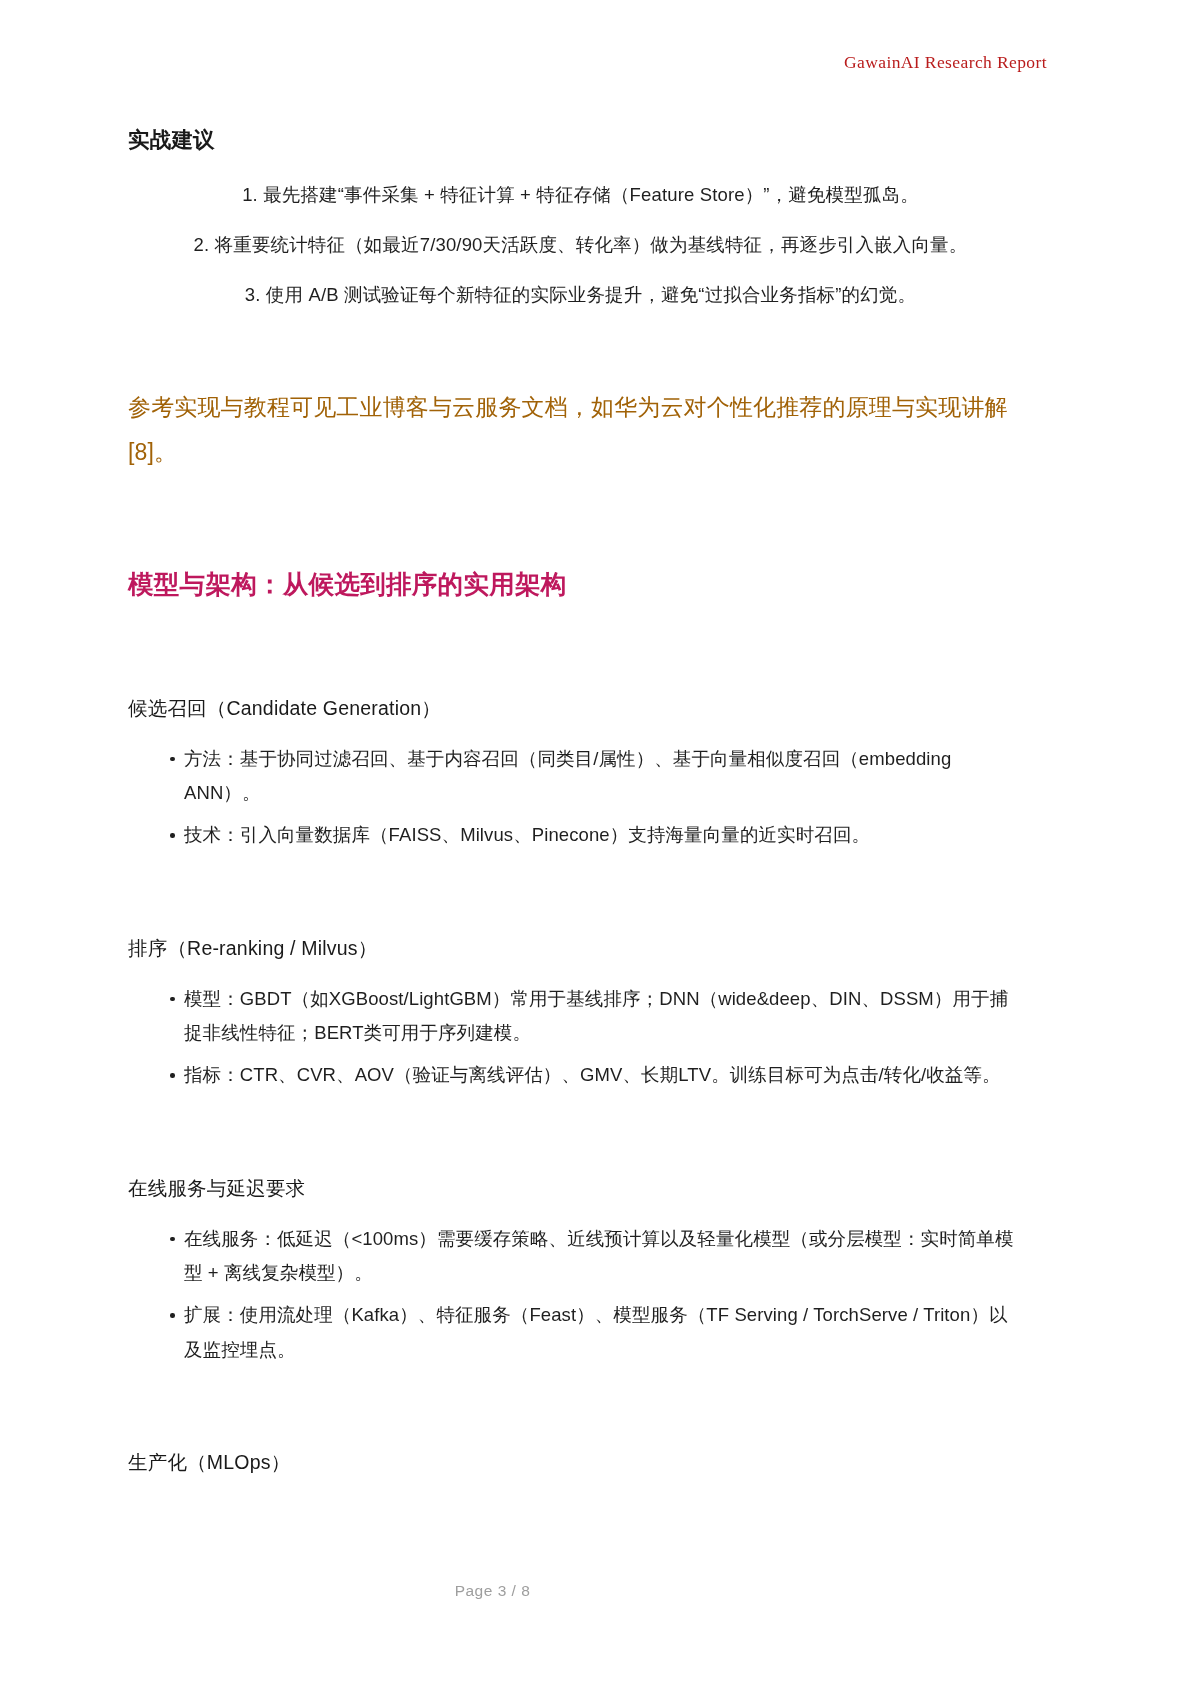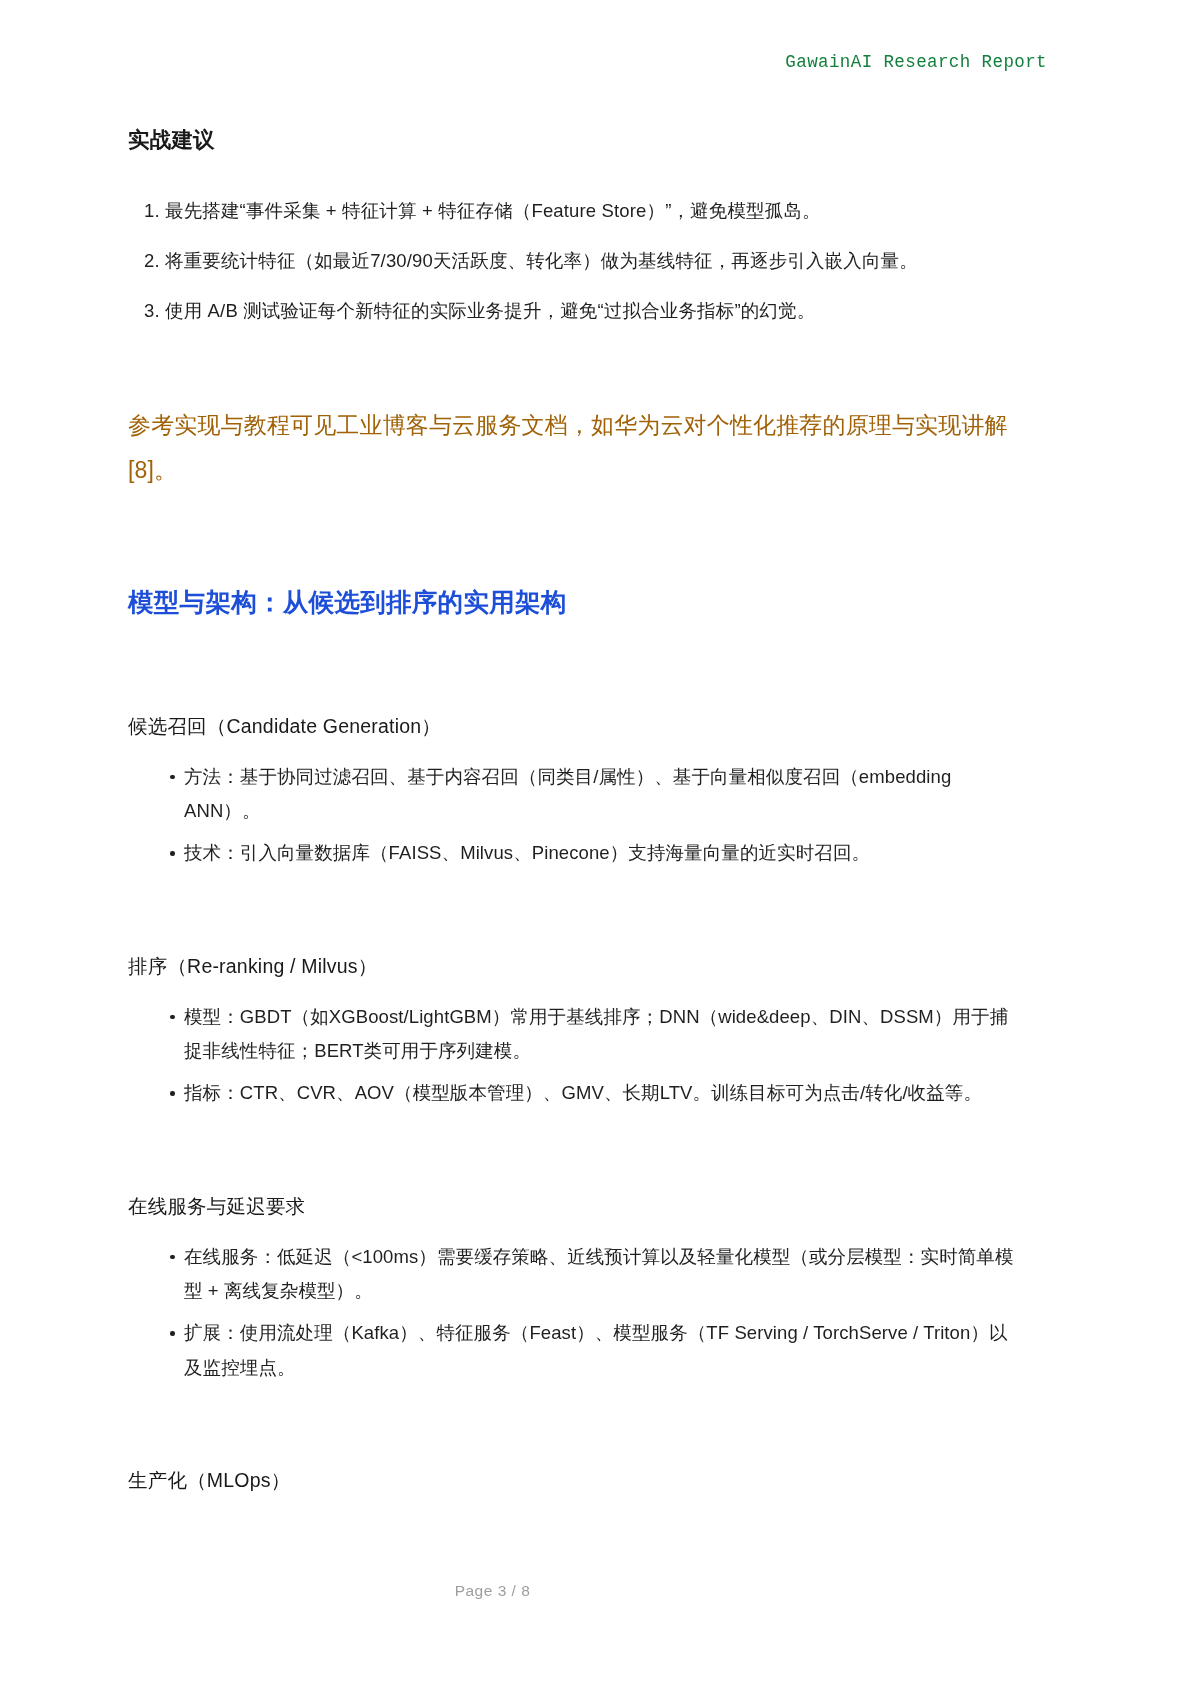--- a/index.html
+++ b/index.html
@@ -19,38 +19,38 @@
     position: relative;
     width: 1191px;
     height: 1684px;
     box-sizing: border-box;
   }
   
   .running-header {
     position: absolute;
     top: 52px;
     right: 144px;
-    font-family: Liberation Mono, monospace;
+    font-family: Liberation Serif, serif;
     font-size: 17.5px;
     letter-spacing: 0.4px;
-    color: #15803d;
+    color: #b91c1c;
     white-space: nowrap;
   }
   
   .content {
     position: absolute;
     top: 125px;
     left: 128px;
     width: 905px;
   }
   
   h2.section-title {
     font-size: 25.5px;
     font-weight: bold;
-    color: #1d4ed8;
+    color: #be185d;
     margin: 0;
     letter-spacing: 0.3px;
     line-height: 1.4;
   }
   h3.sub-title {
     font-size: 21.5px;
     font-weight: bold;
     color: #1a1a1a;
     margin: 0;
     letter-spacing: 0.2px;
@@ -66,23 +66,24 @@
   }
   
   p.para {
     font-size: 23px;
     line-height: 1.95;
     color: #a16207;
     margin: 0;
     letter-spacing: 0.15px;
   }
   .ordered-list {
-    margin: 16px;
+    margin: 0;
     padding: 0;
     list-style: none;
+    text-align: center;
   }
   .ordered-list li {
     font-size: 18.5px;
     line-height: 1.95;
     color: #1f1f1f;
     margin: 0 0 14px 0;
     letter-spacing: 0.15px;
   }
   
   ul.bullets {
@@ -166,21 +167,21 @@
     </ul>
 
     <div class="gap-xl"></div>
 
     <h4 class="minor-title">排序（Re-ranking / Milvus）</h4>
 
     <div class="gap-xs"></div>
 
     <ul class="bullets">
       <li>模型：GBDT（如XGBoost/LightGBM）常用于基线排序；DNN（wide&amp;deep、DIN、DSSM）用于捕捉非线性特征；BERT类可用于序列建模。</li>
-      <li>指标：CTR、CVR、AOV（模型版本管理）、GMV、长期LTV。训练目标可为点击/转化/收益等。</li>
+      <li>指标：CTR、CVR、AOV（验证与离线评估）、GMV、长期LTV。训练目标可为点击/转化/收益等。</li>
     </ul>
 
     <div class="gap-xl"></div>
 
     <h4 class="minor-title">在线服务与延迟要求</h4>
 
     <div class="gap-xs"></div>
 
     <ul class="bullets">
       <li>在线服务：低延迟（&lt;100ms）需要缓存策略、近线预计算以及轻量化模型（或分层模型：实时简单模型 + 离线复杂模型）。</li>

